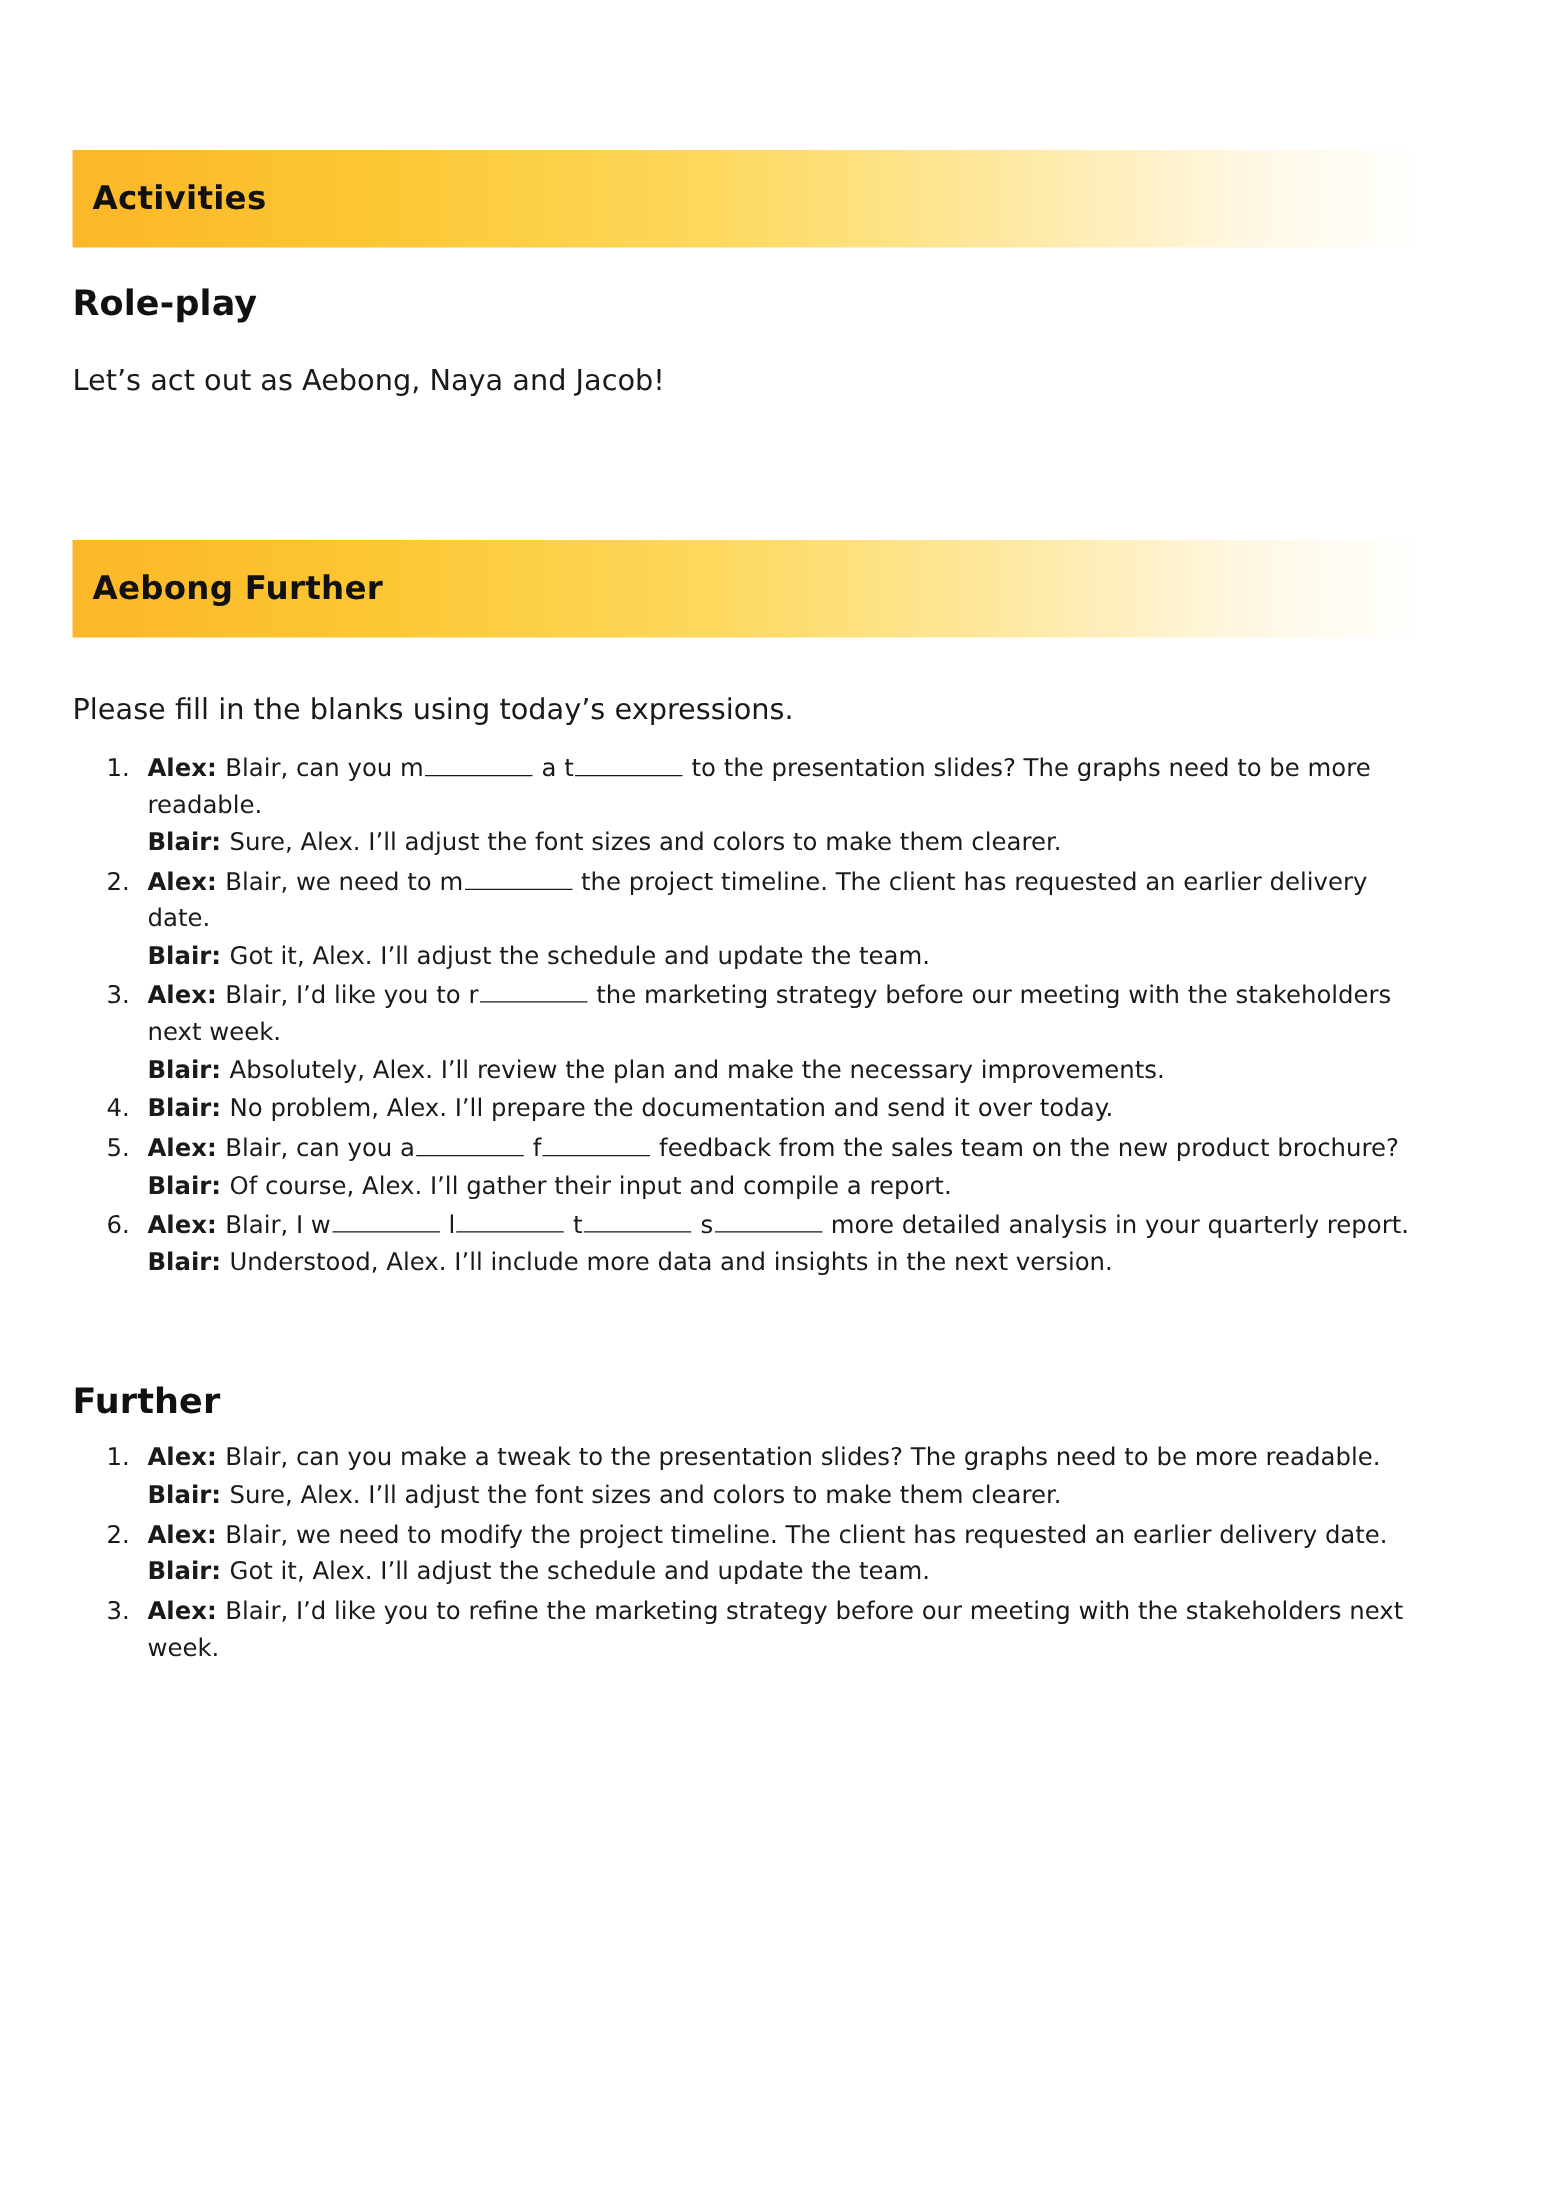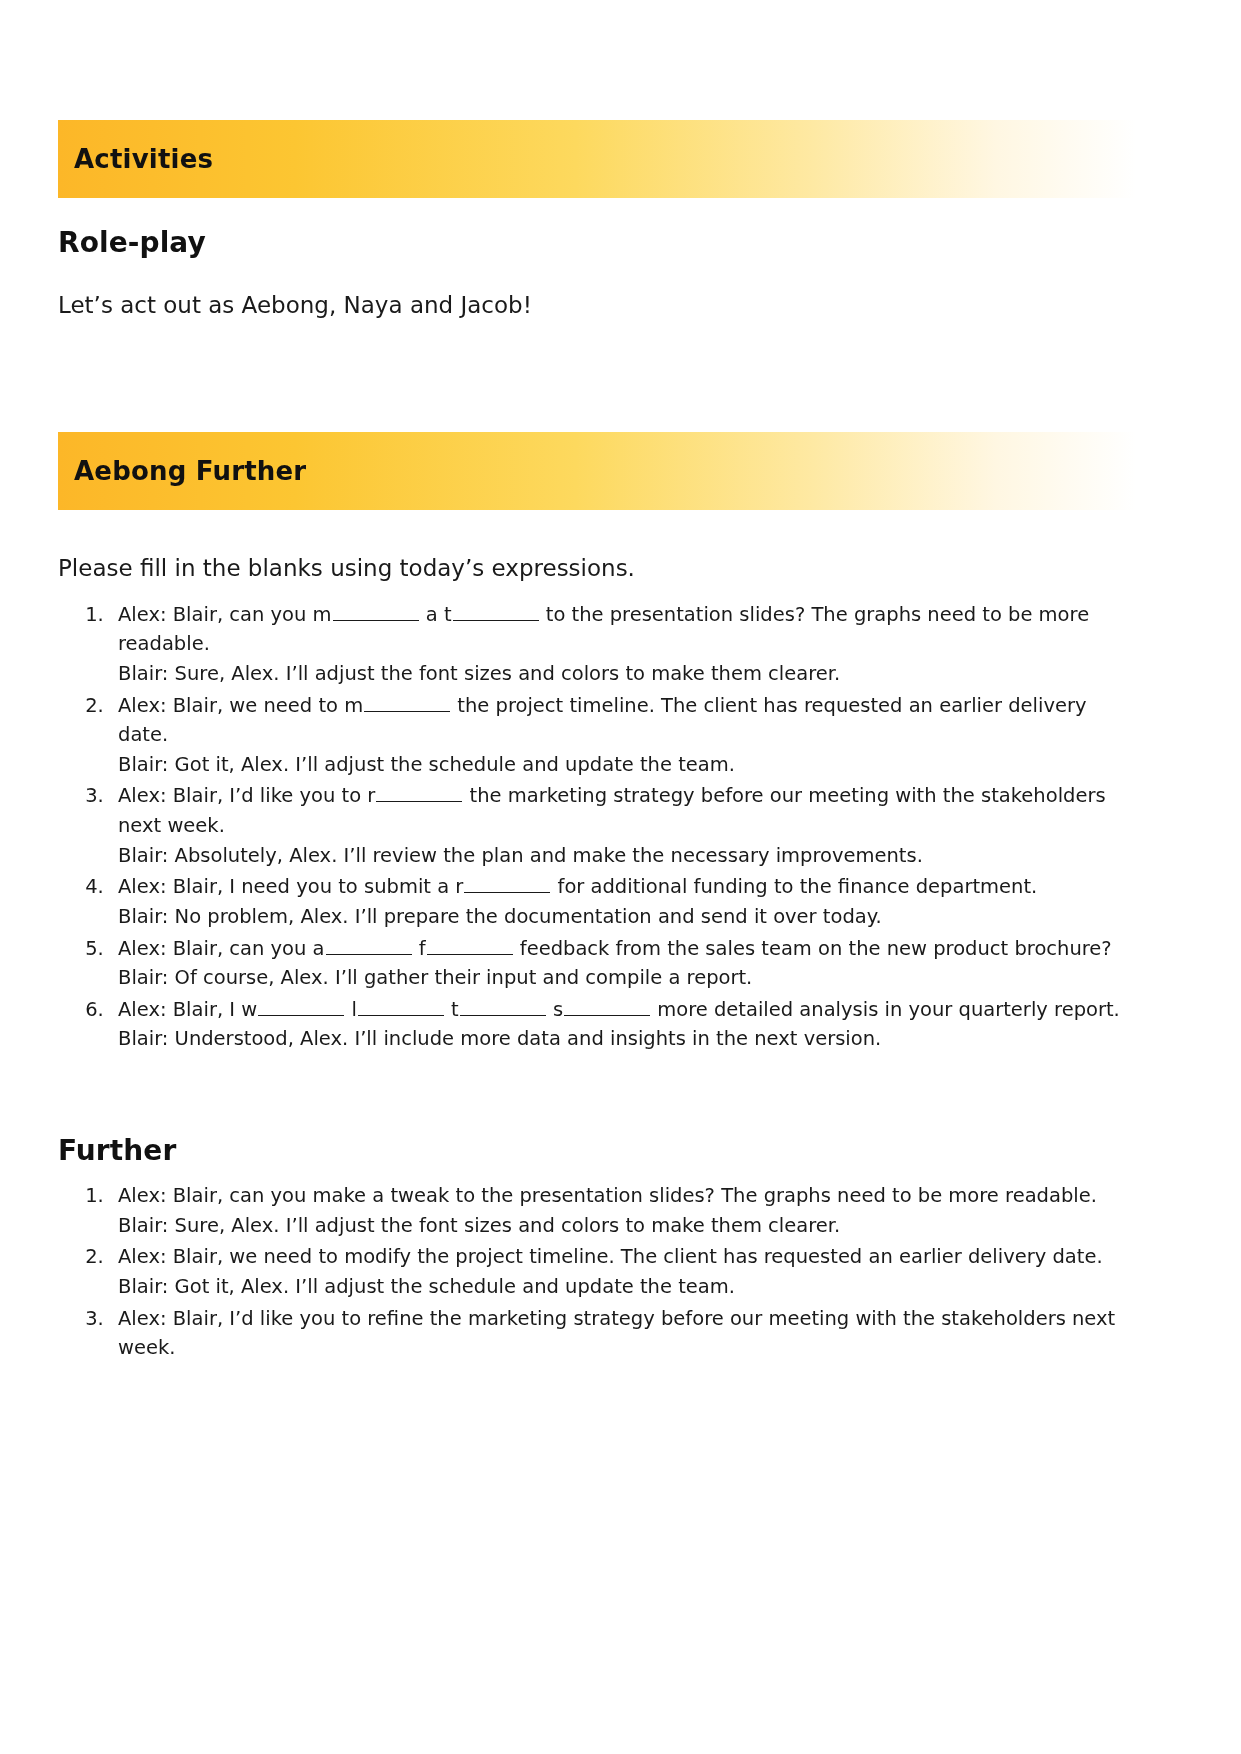--- a/index.html
+++ b/index.html
@@ -57,21 +57,21 @@
     line-height: 1.52;
   }
   ol.qlist > li {
     margin-bottom: 2px;
     padding-left: 8px;
   }
   ol.qlist > li::marker {
     color: #1a1a1a;
   }
   .speaker {
-    font-weight: normal;
+    font-weight: bold;
     margin-top: 48px;
   }
   .line { display: block; }
   .blank {
     display: inline-block;
     border-bottom: 1.5px solid #1a1a1a;
     width: 86px;
     height: 0.95em;
     vertical-align: baseline;
     margin: 0 1px;
@@ -108,21 +108,20 @@
       </li>
       <li>
         <span class="line"><span class="speaker">Alex: </span>Blair, we need to m<span class="blank"></span> the project timeline. The client has requested an earlier delivery date.</span>
         <span class="line"><span class="speaker">Blair: </span>Got it, Alex. I’ll adjust the schedule and update the team.</span>
       </li>
       <li>
         <span class="line"><span class="speaker">Alex: </span>Blair, I’d like you to r<span class="blank"></span> the marketing strategy before our meeting with the stakeholders next week.</span>
         <span class="line"><span class="speaker">Blair: </span>Absolutely, Alex. I’ll review the plan and make the necessary improvements.</span>
       </li>
       <li>
-        <span class="line"><span class="speaker">Alex: </span>Blair, I need you to submit a r<span class="blank"></span> for additional funding to the finance department.</span>
         <span class="line"><span class="speaker">Blair: </span>No problem, Alex. I’ll prepare the documentation and send it over today.</span>
       </li>
       <li>
         <span class="line"><span class="speaker">Alex: </span>Blair, can you a<span class="blank"></span> f<span class="blank"></span> feedback from the sales team on the new product brochure?</span>
         <span class="line"><span class="speaker">Blair: </span>Of course, Alex. I’ll gather their input and compile a report.</span>
       </li>
       <li>
         <span class="line"><span class="speaker">Alex: </span>Blair, I w<span class="blank"></span> l<span class="blank"></span> t<span class="blank"></span> s<span class="blank"></span> more detailed analysis in your quarterly report.</span>
         <span class="line"><span class="speaker">Blair: </span>Understood, Alex. I’ll include more data and insights in the next version.</span>
       </li>

